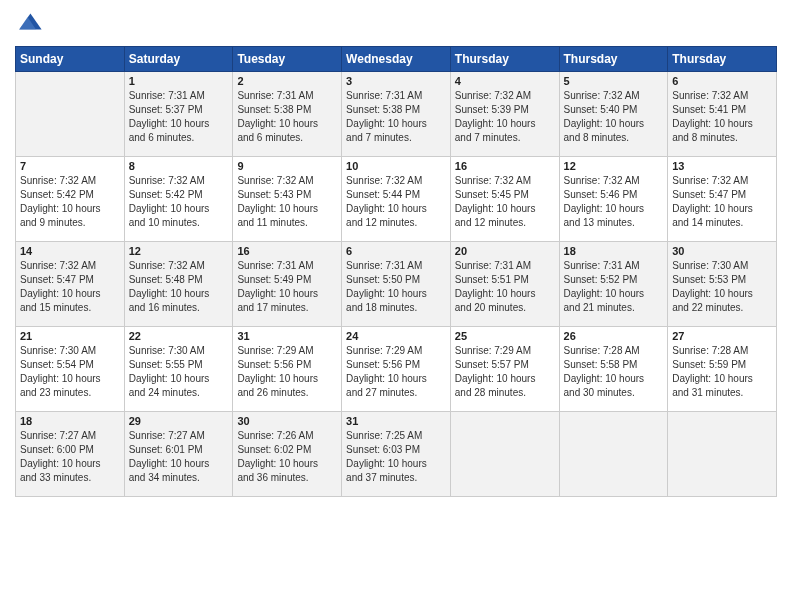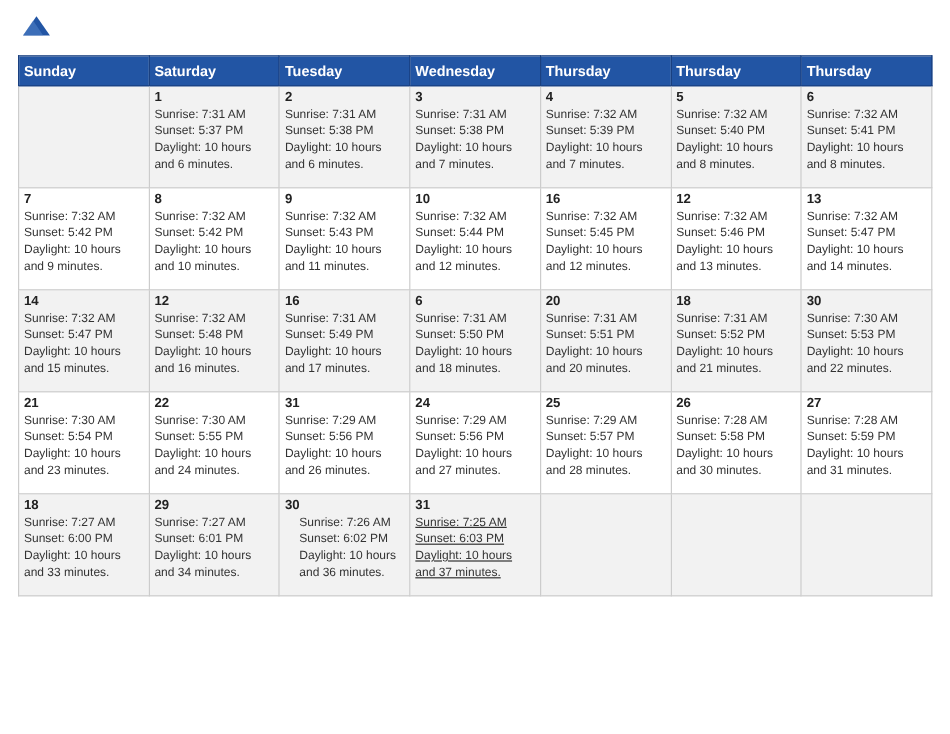--- a/index.html
+++ b/index.html
@@ -332,28 +332,28 @@
           </td>
           <td>
             <span class="day-num">29</span>
             <div class="day-info" style="white-space: pre-line;">Sunrise: 7:27 AM
 Sunset: 6:01 PM
 Daylight: 10 hours
 and 34 minutes.</div>
           </td>
           <td>
             <span class="day-num">30</span>
-            <div class="day-info" style="white-space: pre-line; margin-left: 12px;">Sunrise: 7:26 AM
+            <div class="day-info" style="white-space: pre-line;">Sunrise: 7:26 AM
 Sunset: 6:02 PM
 Daylight: 10 hours
 and 36 minutes.</div>
           </td>
           <td>
             <span class="day-num">31</span>
-            <div class="day-info" style="white-space: pre-line; text-decoration: underline;">Sunrise: 7:25 AM
+            <div class="day-info" style="white-space: pre-line;">Sunrise: 7:25 AM
 Sunset: 6:03 PM
 Daylight: 10 hours
 and 37 minutes.</div>
           </td>
           <td></td>
           <td></td>
           <td></td>
         </tr>
       </tbody>
   </table>

